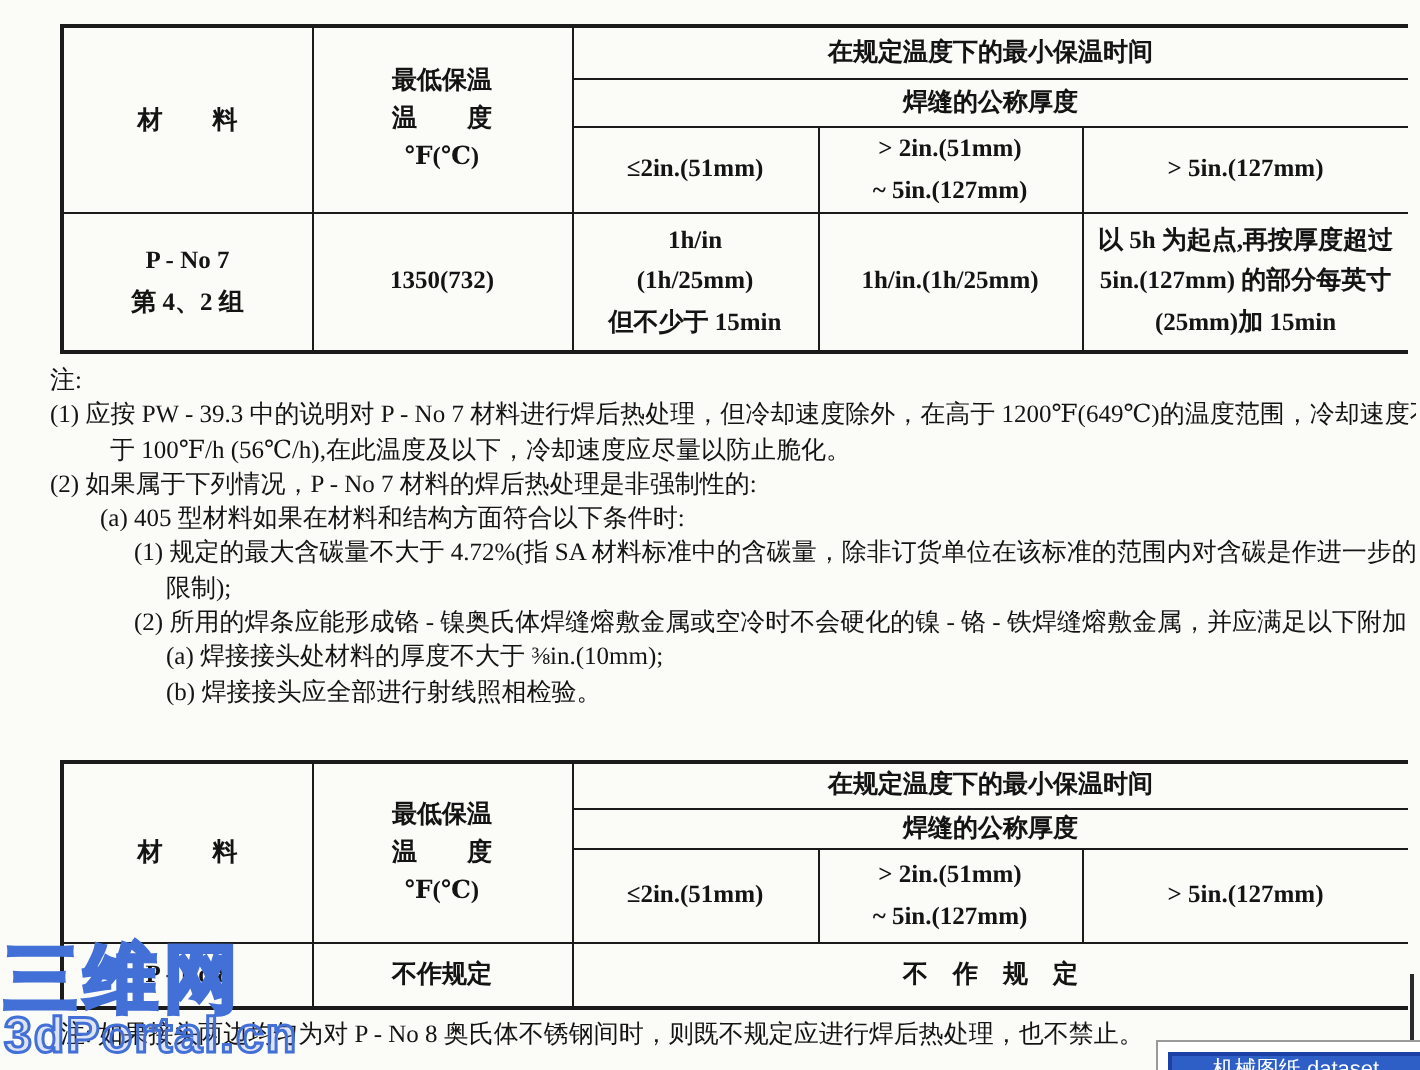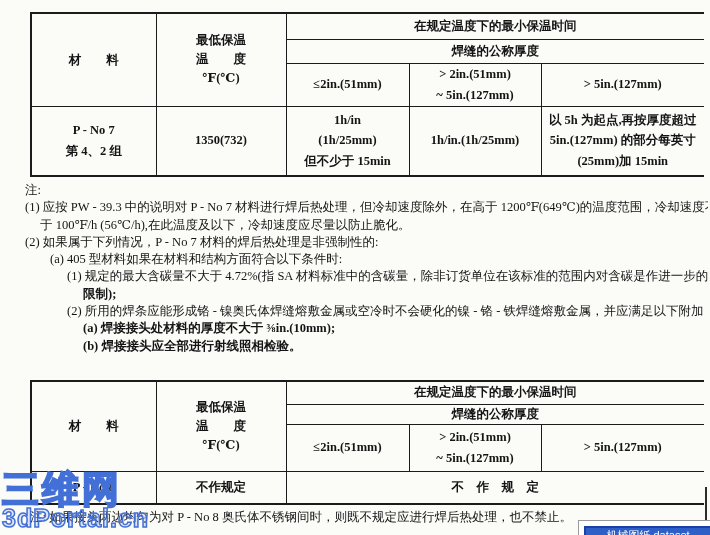--- a/index.html
+++ b/index.html
@@ -13,24 +13,24 @@
   table.doc-table td:last-child{border-right:0;}
   .t1{left:30px;top:12px;width:673px;height:163px;}
   .t2{left:30px;top:380px;width:673px;height:123px;}
   .cell-left{text-align:left;padding-left:10px;}
   .ml{line-height:1.65;}
   .tempcell div{line-height:19px;}
   .matcell div{line-height:20px;}
   
   .notes{position:absolute;left:25px;top:182px;width:683px;}
   .note-line{font-size:12.5px;line-height:17.3px;white-space:nowrap;overflow:hidden;}
-  .n-cont{margin-left:15px;}
+  .n-cont{margin-left:30px;}
   .n-l1{margin-left:25px;}
   .n-l2{margin-left:42px;}
-  .n-l3{margin-left:58px;font-weight:bold;}
+  .n-l3{margin-left:58px;}
   .note2{position:absolute;left:30px;top:509px;font-size:12.5px;white-space:nowrap;z-index:2;}
   
   .watermark{position:absolute;left:2px;top:472px;z-index:6;pointer-events:none;
         font-family:"Liberation Sans","DejaVu Sans",sans-serif;font-weight:bold;}
   .wm-title{font-size:37px;letter-spacing:3px;color:rgba(72,112,222,0.16);
         -webkit-text-stroke:2px #4270d6;line-height:36px;}
   .wm-url{font-size:25px;letter-spacing:1px;color:rgba(72,112,222,0.16);
         -webkit-text-stroke:1.5px #4270d6;line-height:24px;margin-top:-2px;}
   
   .edge-line{position:absolute;left:705px;top:487px;width:2px;height:48px;background:#2b2b2b;}

